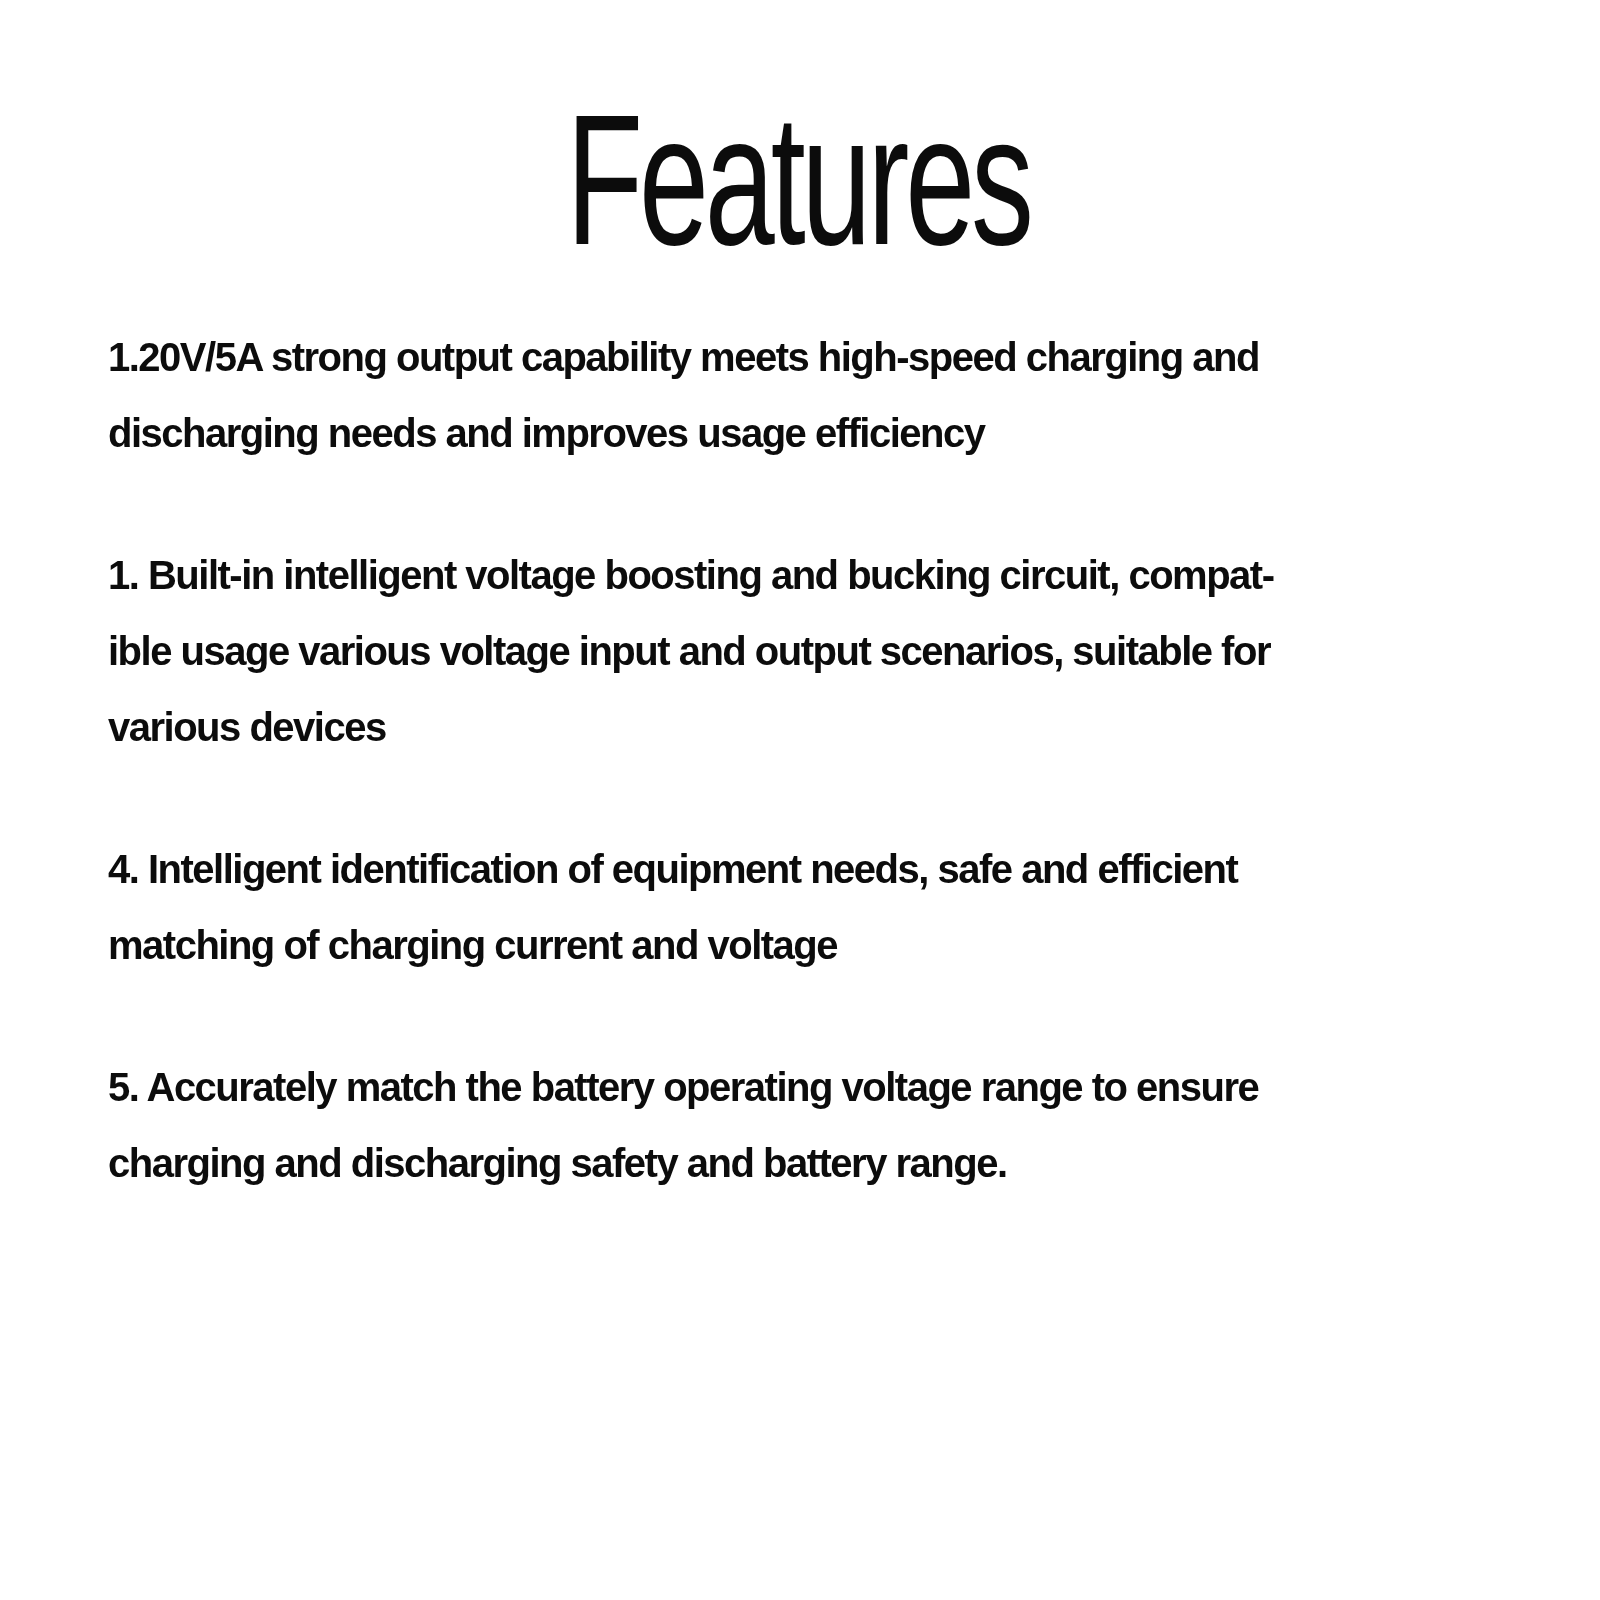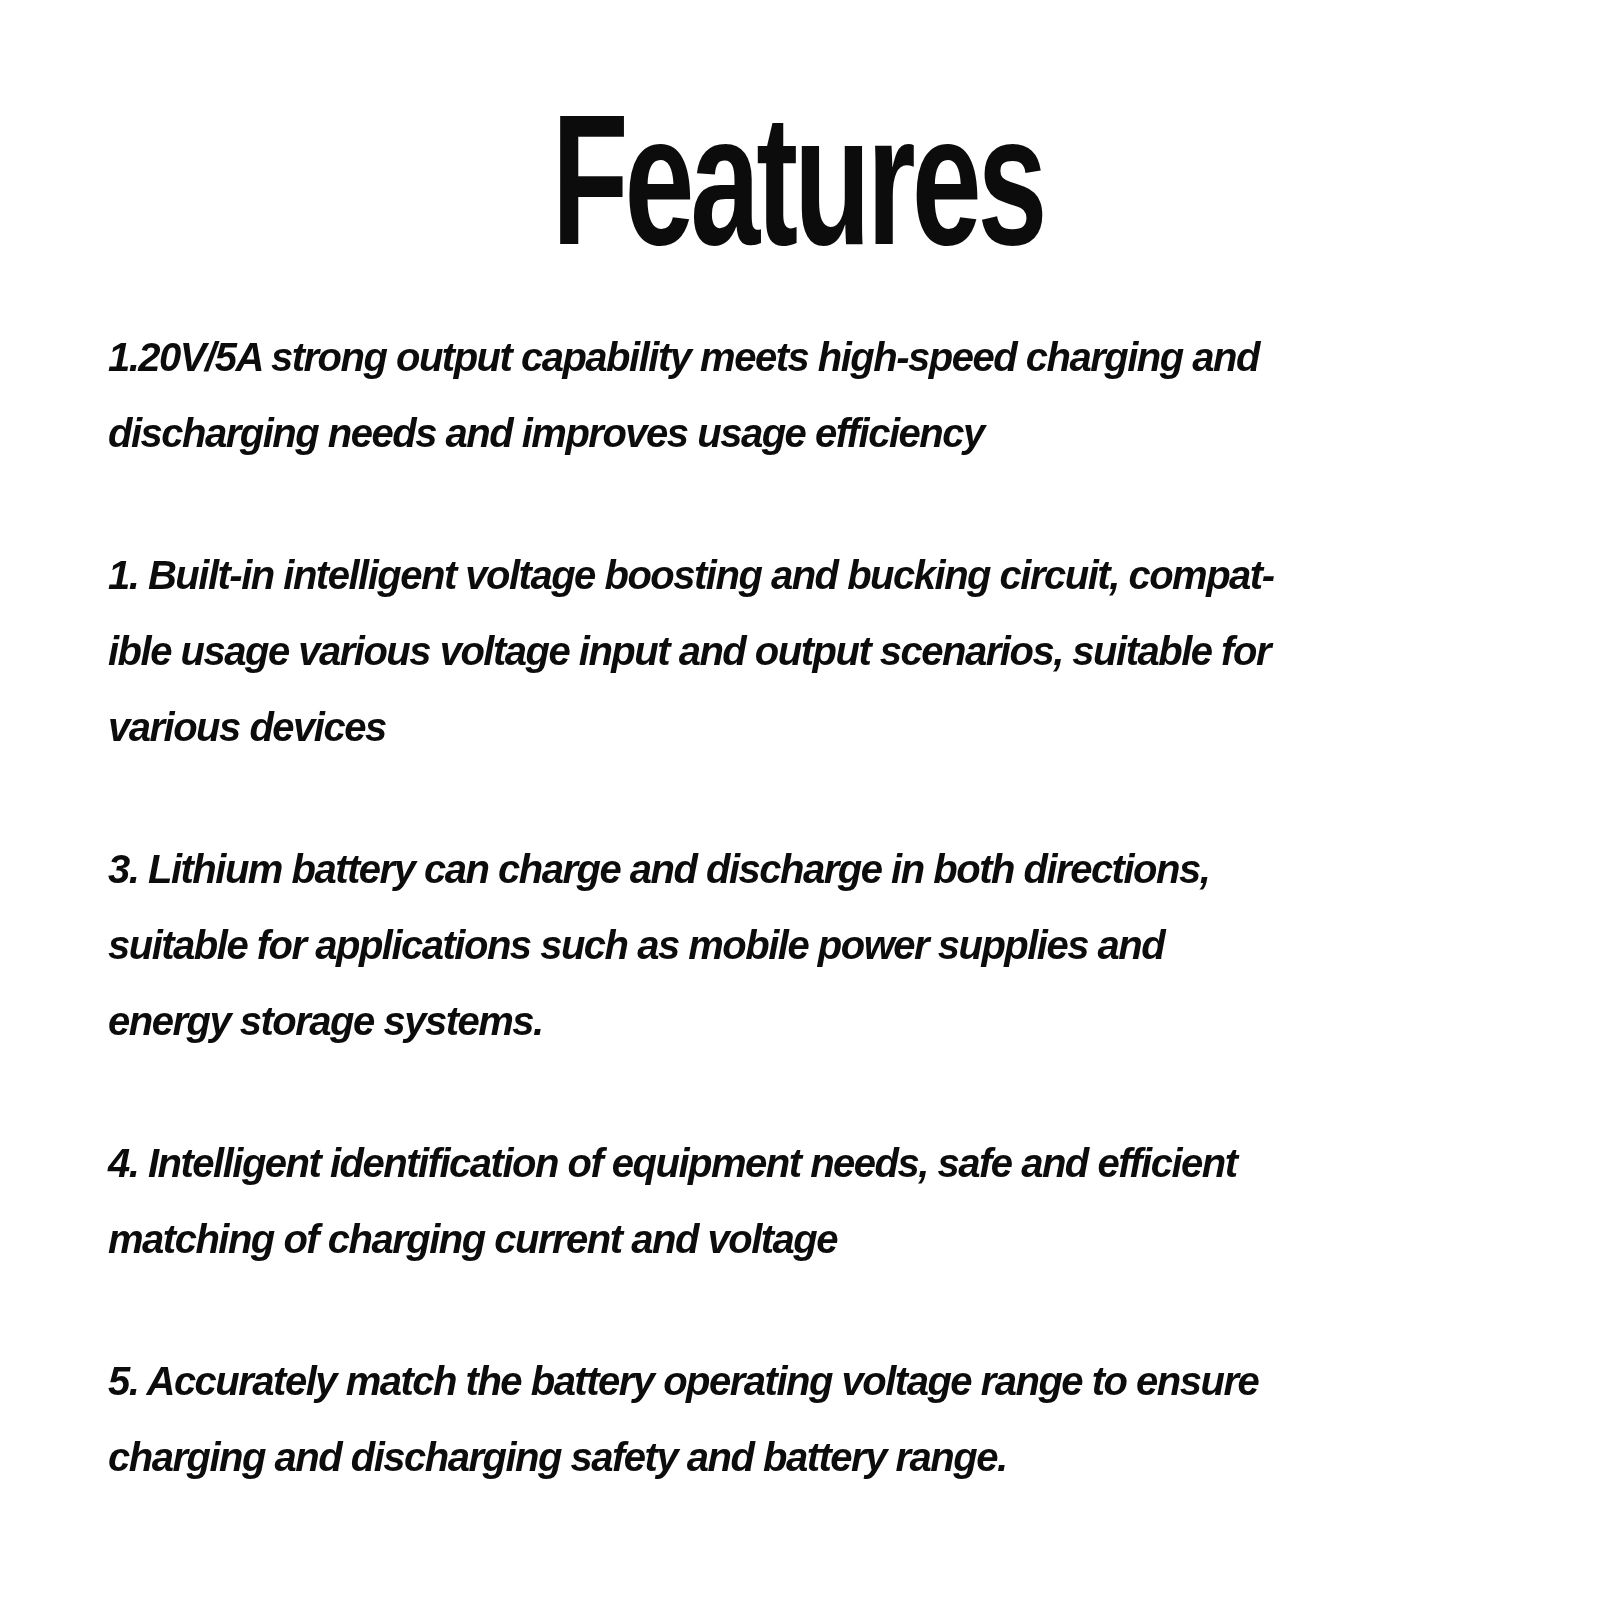--- a/index.html
+++ b/index.html
@@ -19,21 +19,21 @@
     height: 1600px;
     background: #ffffff;
     box-sizing: border-box;
   }
   h1.title {
     margin: 88px 4px 0 0;
     padding: 0;
     text-align: center;
     font-size: 185px;
     line-height: 185px;
-    font-weight: bold;
+    font-weight: normal;
     white-space: nowrap;
   }
   .title-inner {
     display: inline-block;
     transform: scaleX(0.68);
     transform-origin: 50% 50%;
     letter-spacing: -6px;
   }
   .features {
     margin: 46px 100px 0 108px;
@@ -43,46 +43,40 @@
     letter-spacing: -1.5px;
   }
   .feature {
     margin: 0;
   }
   .feature + .feature {
     margin-top: 66px;
   }
   .feature .line {
     white-space: nowrap;
-    font-style: italic;
   }
 </style>
 </head>
 <body>
 
 <div class="page">
   <h1 class="title">
     <span class="title-inner">Features</span>
   </h1>
   <div class="features">
       <div class="feature">
         <div class="line">1.20V/5A strong output capability meets high-speed charging and</div>
         <div class="line">discharging needs and improves usage efficiency</div>
       </div>
       <div class="feature">
         <div class="line">1. Built-in intelligent voltage boosting and bucking circuit, compat-</div>
         <div class="line">ible usage various voltage input and output scenarios, suitable for</div>
         <div class="line">various devices</div>
       </div>
       <div class="feature">
-        <div class="line">3. Lithium battery can charge and discharge in both directions,</div>
-        <div class="line">suitable for applications such as mobile power supplies and</div>
-        <div class="line">energy storage systems.</div>
-      </div>
-      <div class="feature">
         <div class="line">4. Intelligent identification of equipment needs, safe and efficient</div>
         <div class="line">matching of charging current and voltage</div>
       </div>
       <div class="feature">
         <div class="line">5. Accurately match the battery operating voltage range to ensure</div>
         <div class="line">charging and discharging safety and battery range.</div>
       </div>
     </div>
 </div>
 

